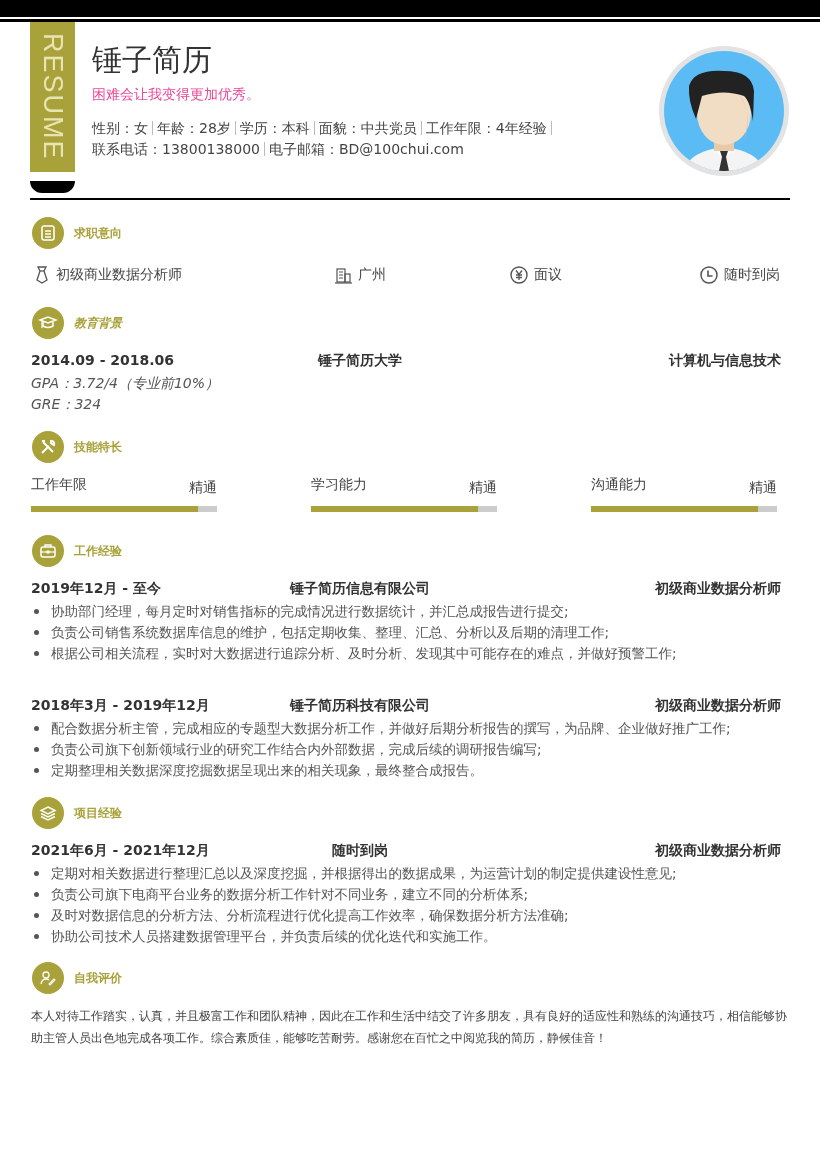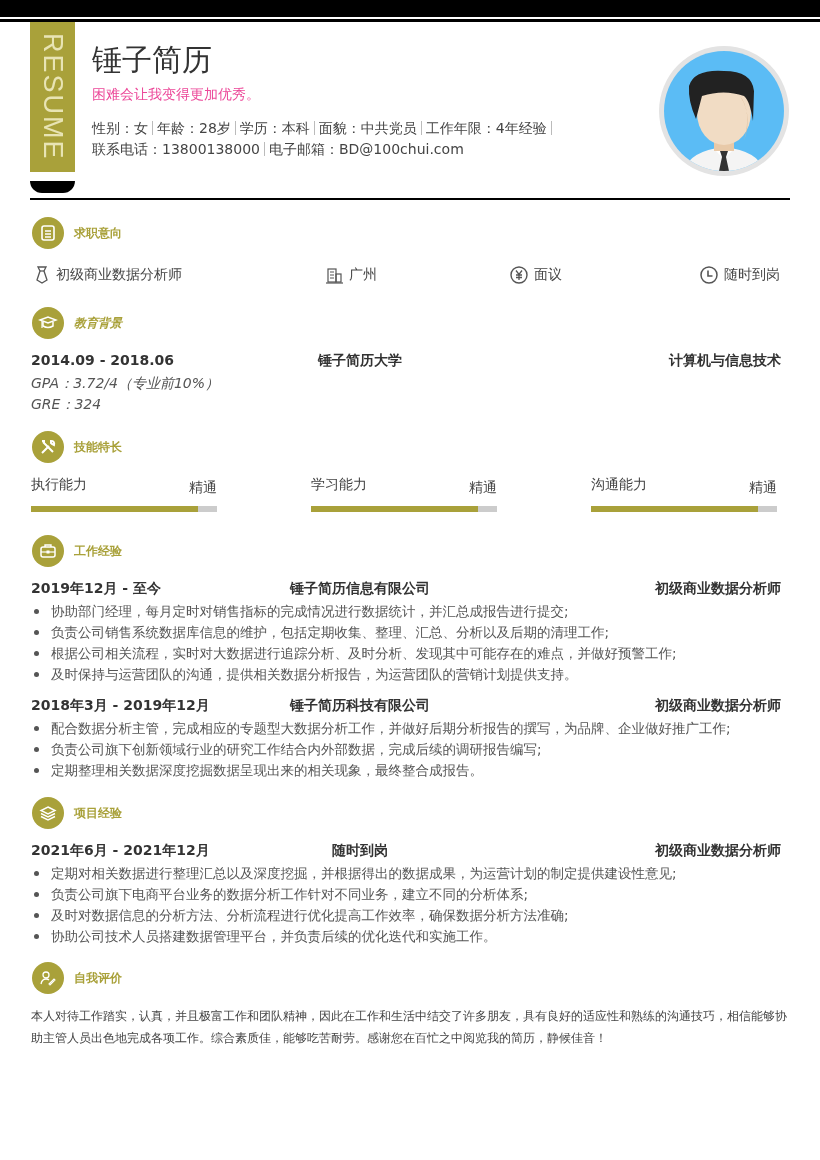--- a/index.html
+++ b/index.html
@@ -105,21 +105,21 @@
   <span class="sec-title">求职意向</span>
 </div>
 
 <div class="intent-item" style="left:34px;">
   <svg width="16" height="18" viewBox="0 0 16 18">
       <path d="M4 1 L12 1 L10 5 L13 14 L8 17 L3 14 L6 5 Z" fill="none" stroke="#555" stroke-width="1.3"></path>
       <line x1="6" y1="5" x2="10" y2="5" stroke="#555" stroke-width="1.2"></line>
     </svg>
   <span>初级商业数据分析师</span>
 </div>
-<div class="intent-item" style="left:326px;">
+<div class="intent-item" style="left:335px;">
   <svg width="17" height="17" viewBox="0 0 17 17">
       <rect x="2" y="2" width="8" height="13" fill="none" stroke="#555" stroke-width="1.2"></rect>
       <rect x="10" y="7" width="5" height="8" fill="none" stroke="#555" stroke-width="1.2"></rect>
       <line x1="4" y1="5" x2="8" y2="5" stroke="#555"></line>
       <line x1="4" y1="8" x2="8" y2="8" stroke="#555"></line>
       <line x1="4" y1="11" x2="8" y2="11" stroke="#555"></line>
       <line x1="0" y1="16" x2="17" y2="16" stroke="#555" stroke-width="1.2"></line>
     </svg>
   <span>广州</span>
 </div>
@@ -160,21 +160,21 @@
   <div class="sec-icon">
     <svg width="18" height="18" viewBox="0 0 18 18">
         <path d="M3 15 L10 8 M12 3 Q16 3 15 7 L13 6 L12 5 Z" fill="none" stroke="#fff" stroke-width="2"></path>
         <path d="M4 4 L14 14 M3 3 L5 3 L5 5" fill="none" stroke="#fff" stroke-width="2"></path>
       </svg>
   </div>
   <span class="sec-title">技能特长</span>
 </div>
 
 <div class="skill" style="left:31px;">
-  <span class="lbl">执行能力</span>
+  <span class="lbl">工作年限</span>
   <span class="lvl">精通</span>
   <div class="bar">
       <div class="fill" style="width:90%"></div>
     </div>
 </div>
 <div class="skill" style="left:311px;">
   <span class="lbl">学习能力</span>
   <span class="lvl">精通</span>
   <div class="bar">
       <div class="fill" style="width:90%"></div>
@@ -202,21 +202,20 @@
 
 <div class="row3" style="top:580px;">
   <span class="c1">2019年12月 - 至今</span>
   <span class="c2" style="left:259px;">锤子简历信息有限公司</span>
   <span class="c3">初级商业数据分析师</span>
 </div>
 <ul class="bullets" style="top:601px;">
   <li>协助部门经理，每月定时对销售指标的完成情况进行数据统计，并汇总成报告进行提交;</li>
   <li>负责公司销售系统数据库信息的维护，包括定期收集、整理、汇总、分析以及后期的清理工作;</li>
   <li>根据公司相关流程，实时对大数据进行追踪分析、及时分析、发现其中可能存在的难点，并做好预警工作;</li>
-  <li>及时保持与运营团队的沟通，提供相关数据分析报告，为运营团队的营销计划提供支持。</li>
 </ul>
 
 <div class="row3" style="top:697px;">
   <span class="c1">2018年3月 - 2019年12月</span>
   <span class="c2" style="left:259px;">锤子简历科技有限公司</span>
   <span class="c3">初级商业数据分析师</span>
 </div>
 <ul class="bullets" style="top:718px;">
   <li>配合数据分析主管，完成相应的专题型大数据分析工作，并做好后期分析报告的撰写，为品牌、企业做好推广工作;</li>
   <li>负责公司旗下创新领域行业的研究工作结合内外部数据，完成后续的调研报告编写;</li>

